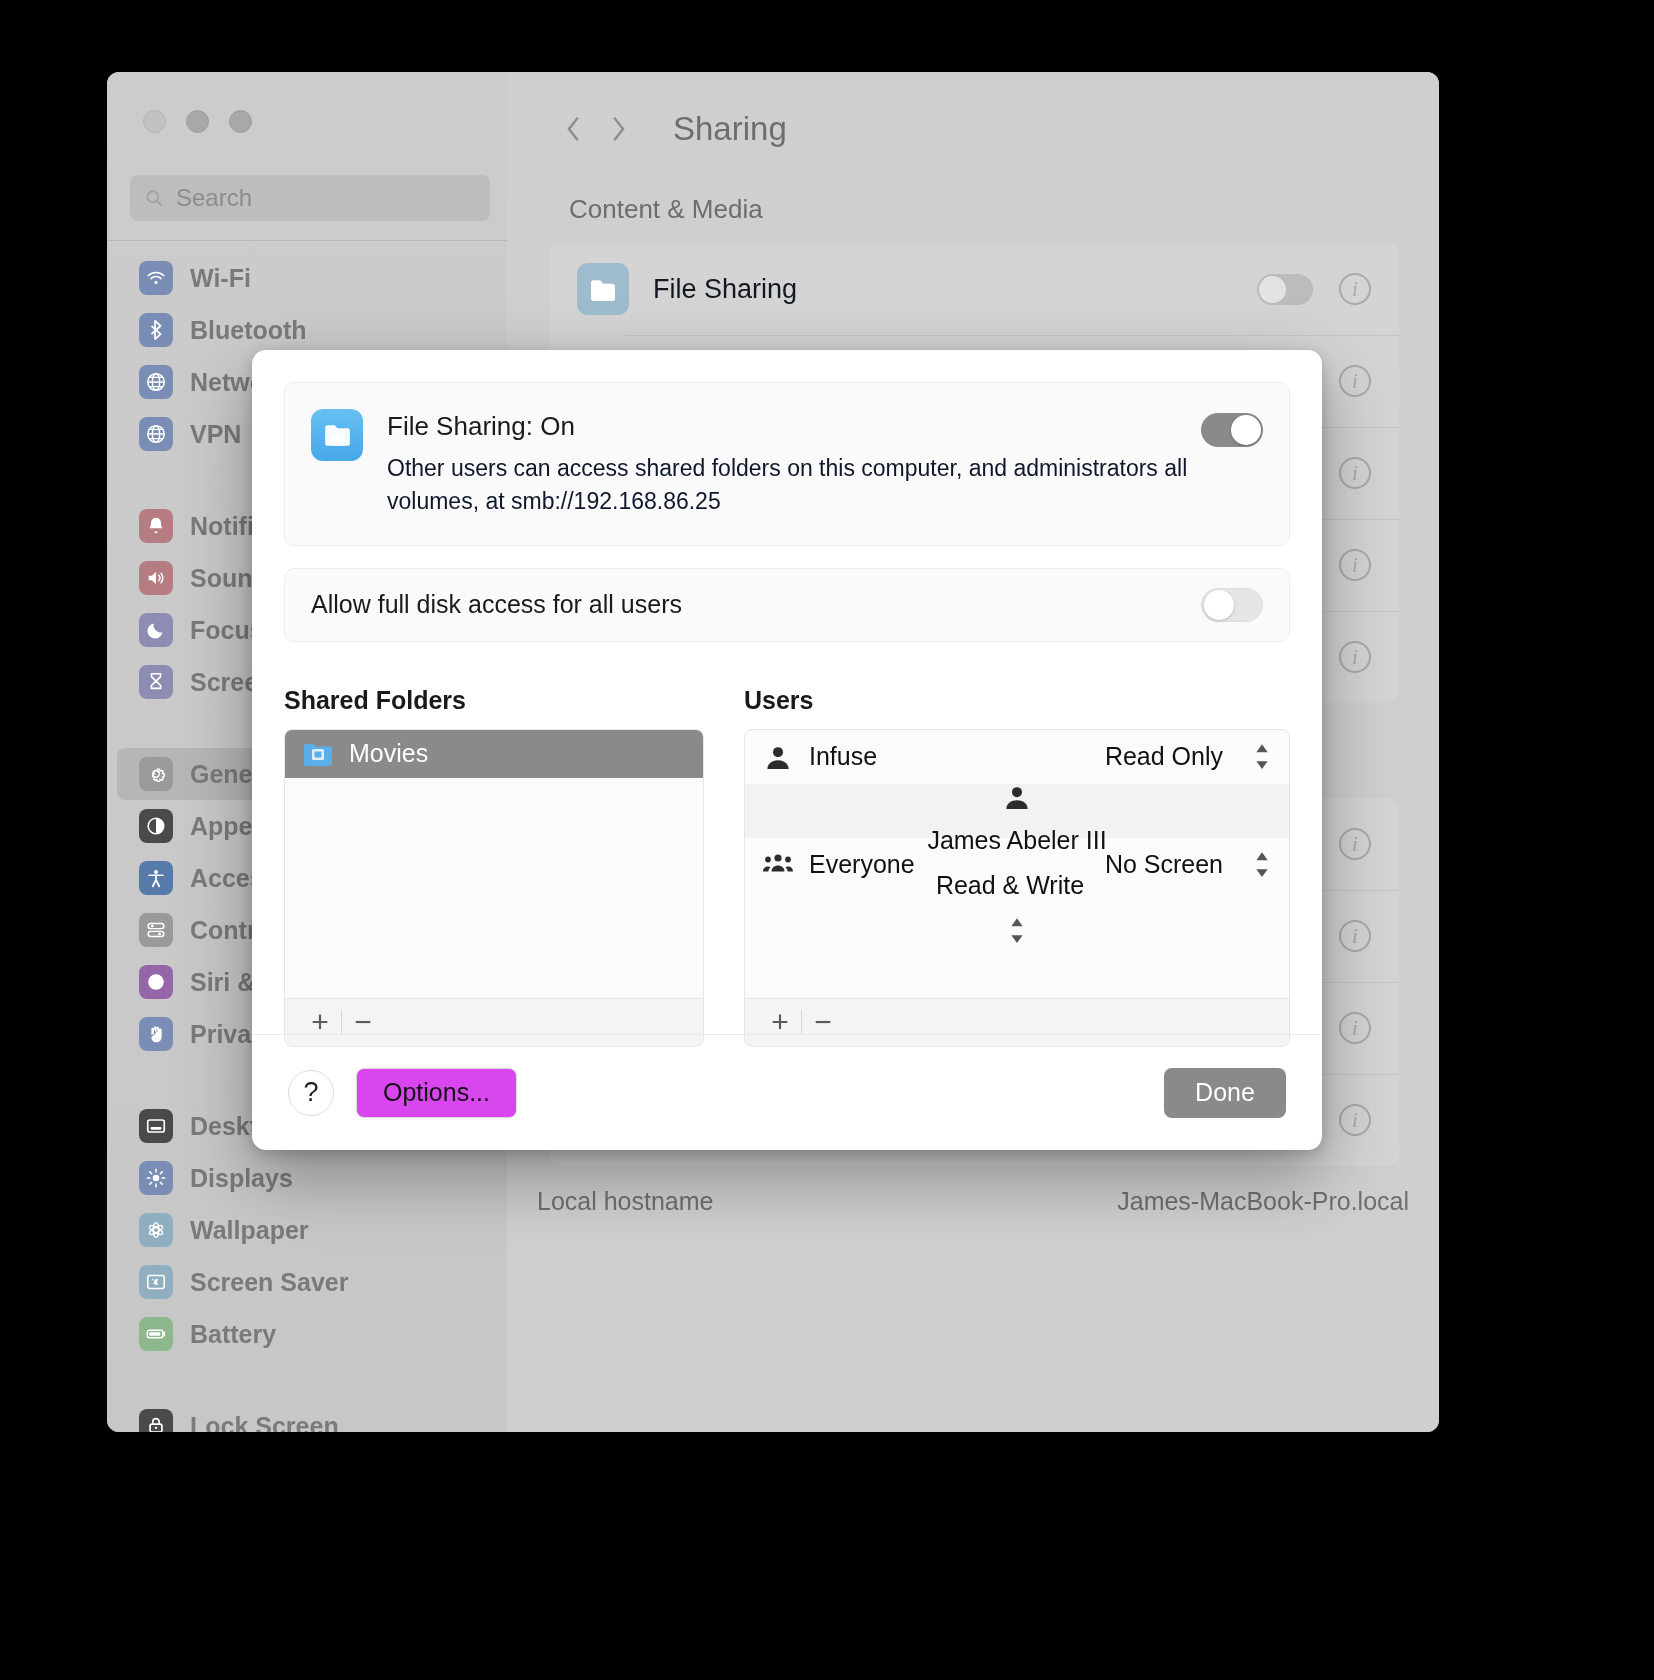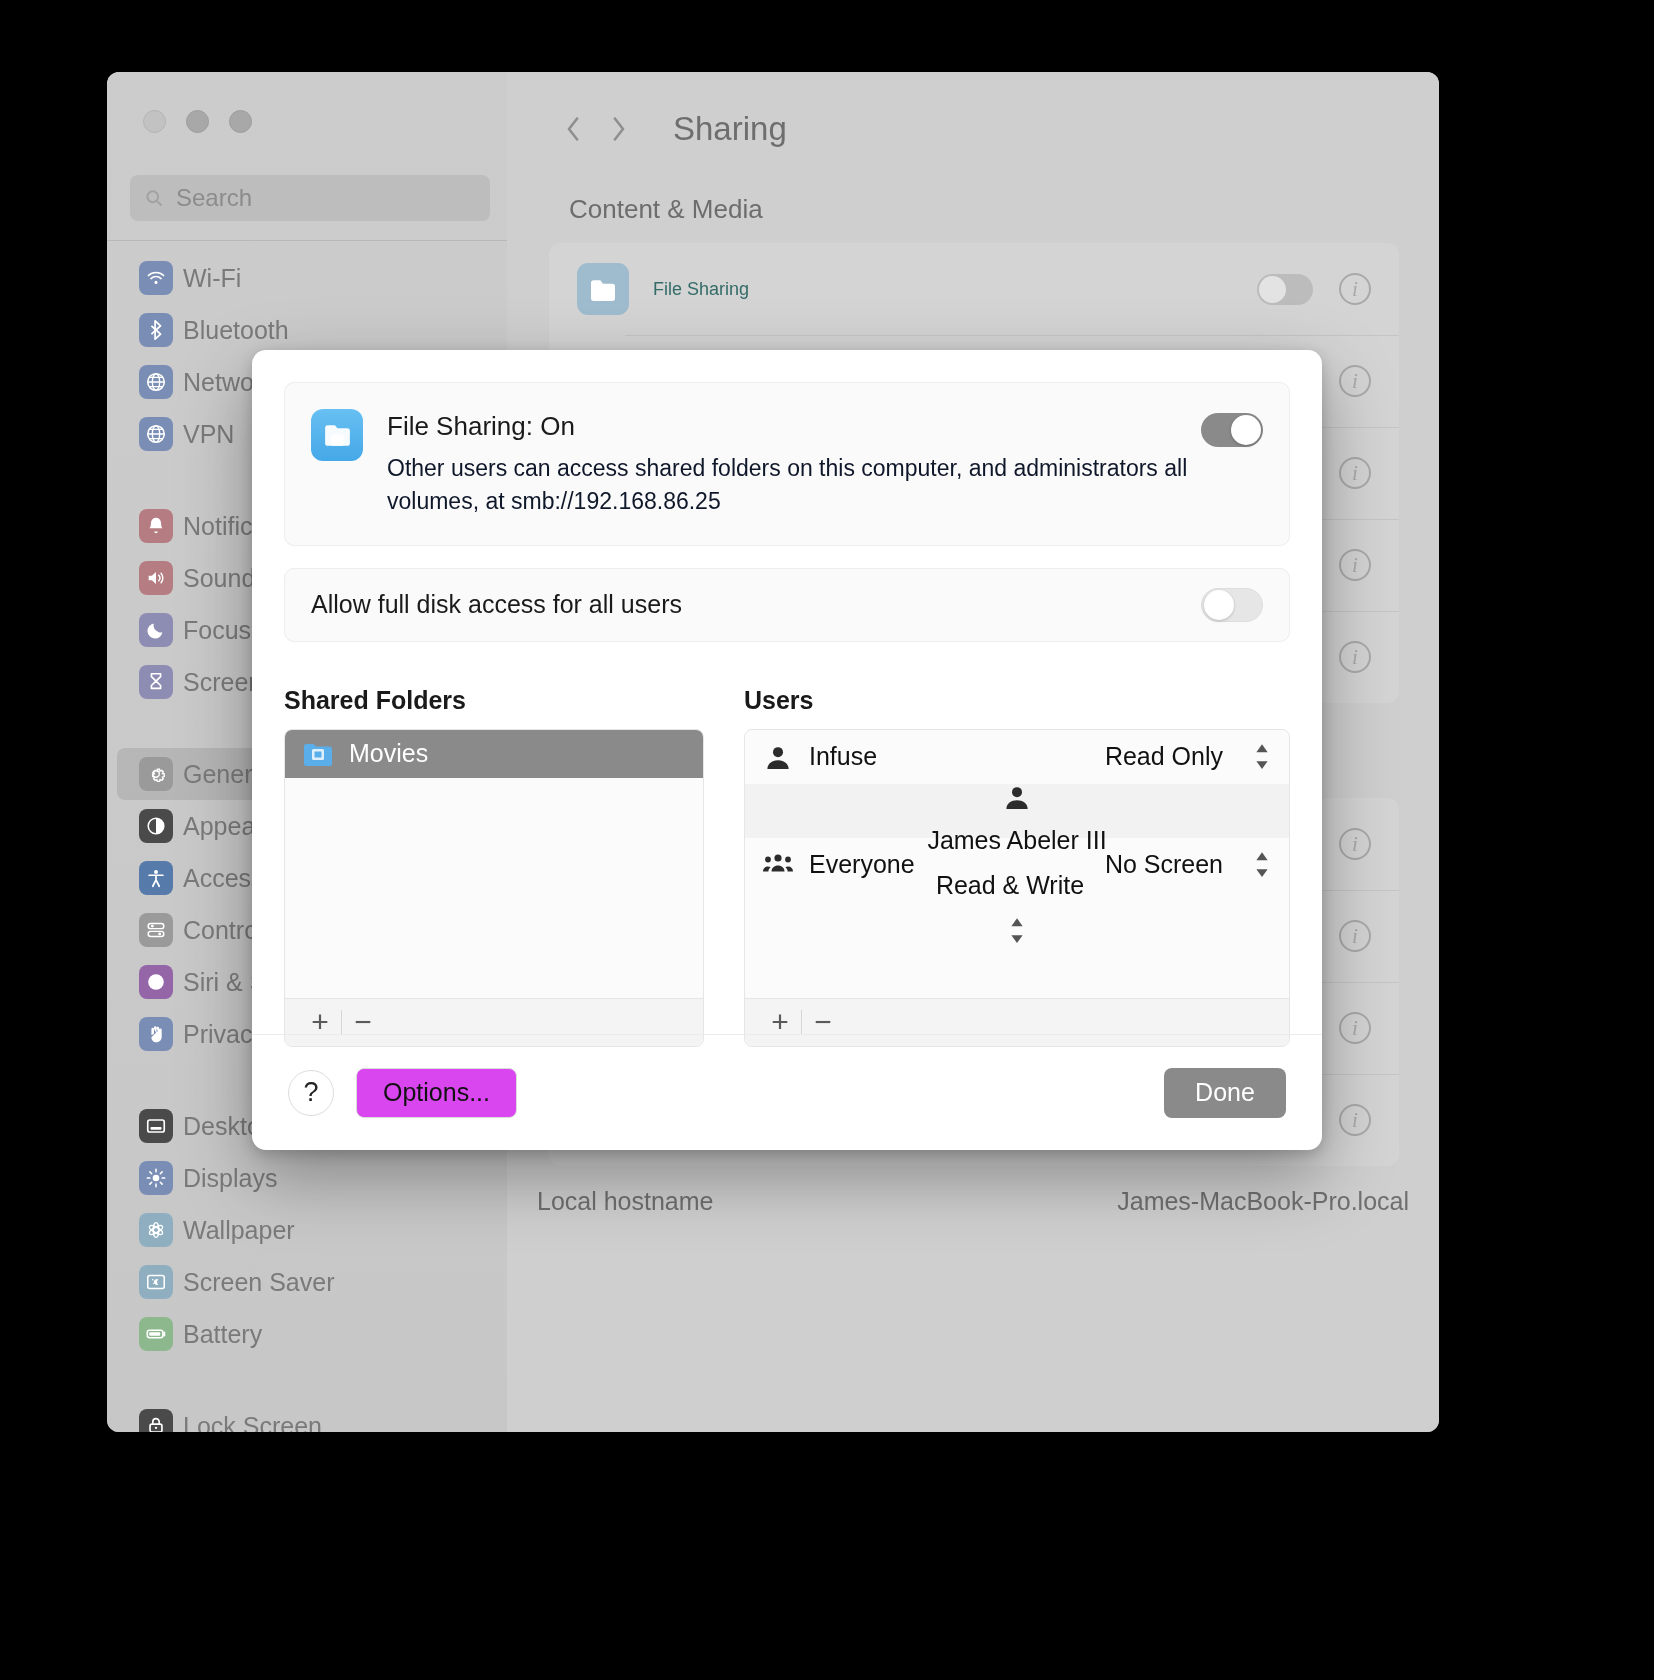--- a/index.html
+++ b/index.html
@@ -37,23 +37,24 @@
     display: flex; align-items: center; gap: 12px; padding: 0 14px;
   }
   .search-ico { width: 20px; height: 20px; opacity: .55; flex: none; }
   .search-ph { font-size: 24px; color: #8c8c8c; }
 
   .sb-sep { position: absolute; left: 0; width: 400px; height: 1px; background: rgba(0,0,0,.09); }
 
   .sb-list { position: absolute; left: 0; top: 172px; width: 400px; }
   .sb-group { padding: 8px 0; }
   .sb-item {
-    display: flex; align-items: center; gap: 10px;
+    display: flex; align-items: center; gap: 17px;
     height: 52px; padding: 0 22px; margin: 0 10px;
     border-radius: 8px;
+    font-weight: bold;
   }
   .sb-item.selected { background: rgba(140,140,140,.30); }
   .sb-ico {
     width: 34px; height: 34px; border-radius: 8px; flex: none;
     display: flex; align-items: center; justify-content: center;
     color: #fff;
   }
   .sb-ico svg { width: 22px; height: 22px; display: block; }
   .sb-label { font-size: 25px; color: #7a7a7a; white-space: nowrap; }
   .sb-gap { height: 24px; }
@@ -75,21 +76,21 @@
   .dt-row { display: flex; align-items: center; height: 92px; padding: 0 28px; position: relative; }
   .dt-row + .dt-row::before {
     content:''; position: absolute; left: 76px; right: 0; top: 0; height: 1px;
     background: rgba(0,0,0,.07);
   }
   .dt-ico {
     width: 52px; height: 52px; border-radius: 11px; flex: none; margin-right: 24px;
     display: flex; align-items: center; justify-content: center; color: #fff;
   }
   .dt-ico svg { width: 32px; height: 32px; }
-  .dt-label { font-size: 18px; color: #0f766e; flex: 1; }
+  .dt-label { font-size: 27px; color: #0f172a; flex: 1; }
   .dt-toggle {
     width: 56px; height: 31px; border-radius: 16px; background: #bcbcbc; position: relative; flex:none;
     margin-right: 26px;
   }
   .dt-toggle::after {
     content:''; position: absolute; left: 2px; top: 2px; width: 27px; height: 27px;
     border-radius: 50%; background: #e3e3e3;
   }
   .dt-info {
     width: 32px; height: 32px; border-radius: 50%; border: 2px solid #a9a9a9;

